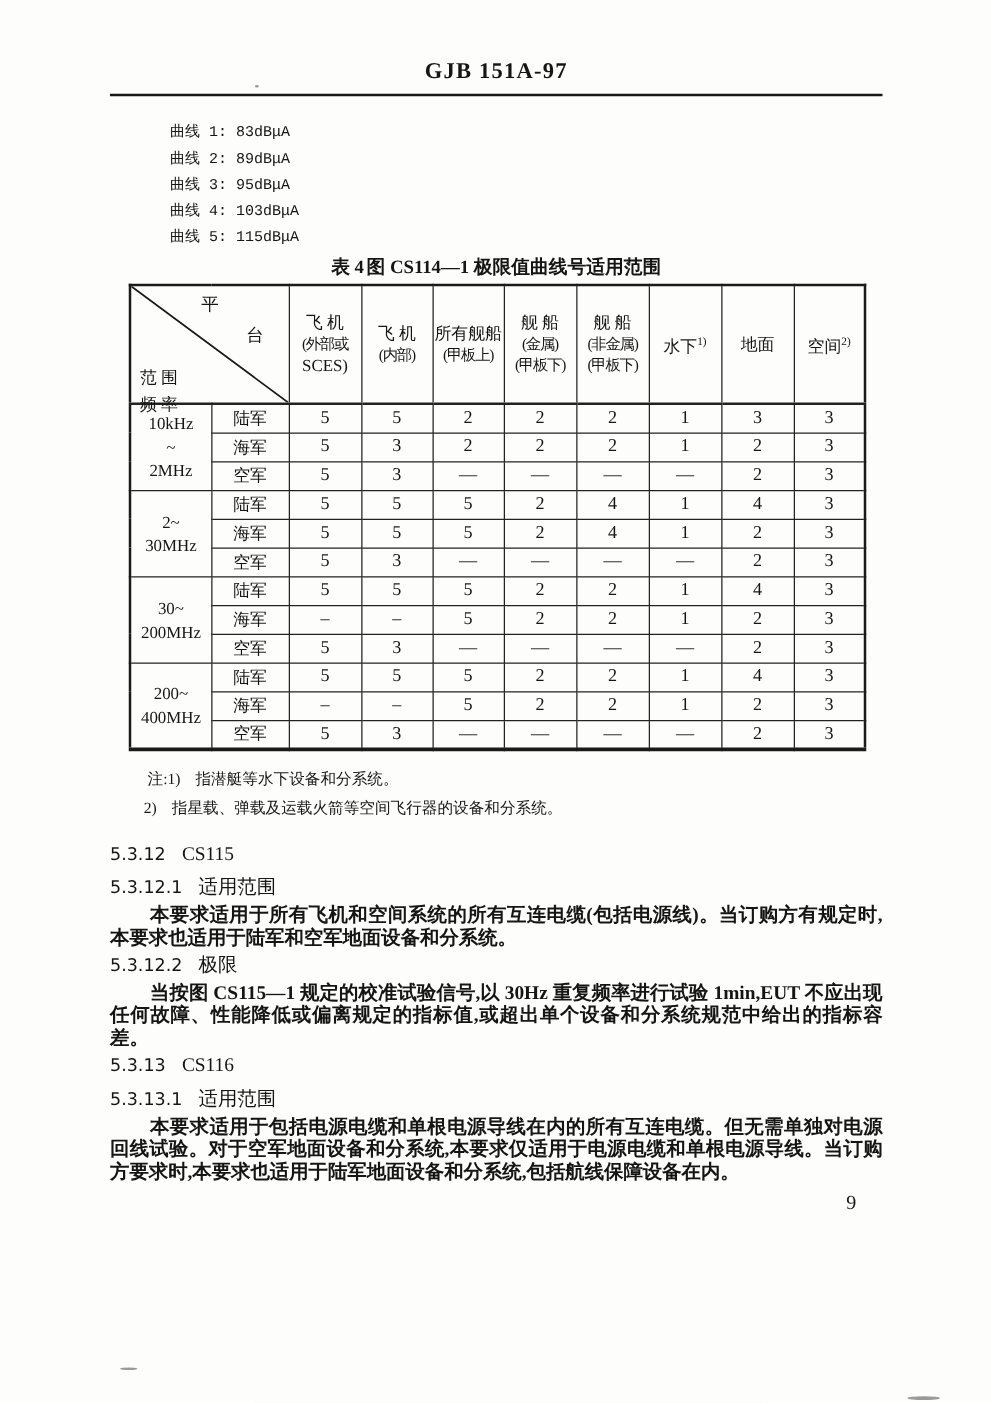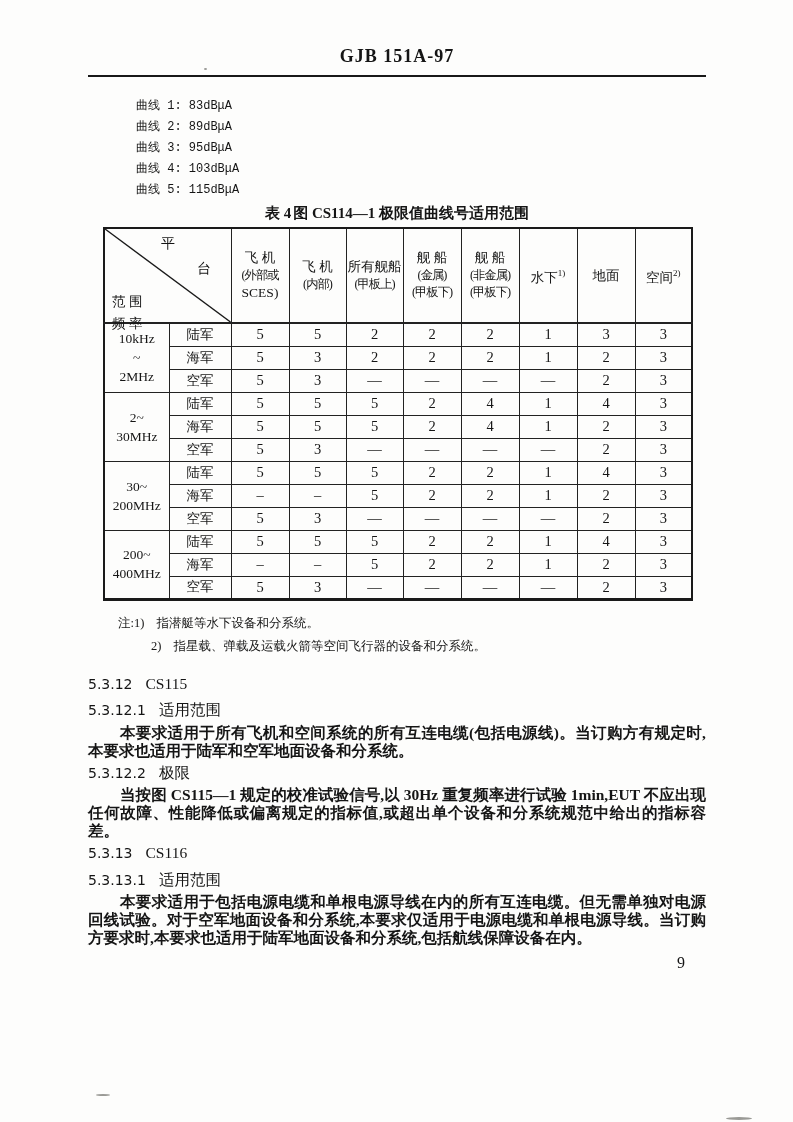--- a/index.html
+++ b/index.html
@@ -45,21 +45,21 @@
   .th-sup { font-size:9px; }
 
   .freq-cell  { font-size:13.5px; line-height:19px; }
   .freq-line  { white-space:nowrap; }
   .service-cell { font-size:13.5px; }
   .value-cell { font-size:14.5px; }
 
   .notes { margin-top:11px; font-size:12.5px; }
   .note-line { line-height:23px; white-space:nowrap; }
   .note-1 { margin-left:30px; }
-  .note-2 { margin-left:63px; }
+  .note-2 { margin-left:27px; }
   .note-prefix { margin-right:12px; }
 
   .body-blocks { margin-top:13px; font-size:15.5px; }
   .sec-heading { line-height:25.5px; }
   .sec-num { font-family:"DejaVu Sans","Liberation Sans",sans-serif; font-size:14px; margin-right:13px; }
   .sec-title { font-size:15.5px; }
   .body-para { margin:0; line-height:18px; text-align:justify; text-indent:32px;font-weight:bold; }
 
   .page-number { margin-top:7px; text-align:right; padding-right:21px; font-size:16px; }
 

